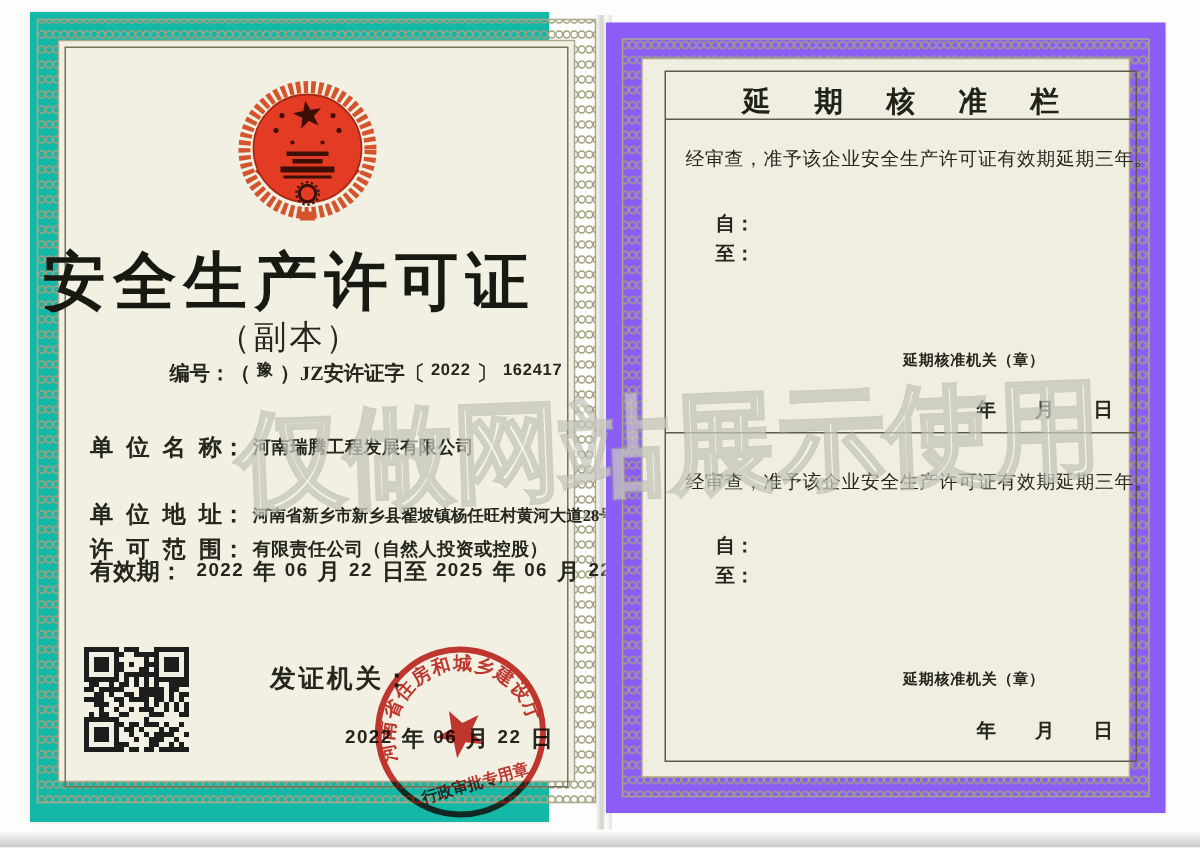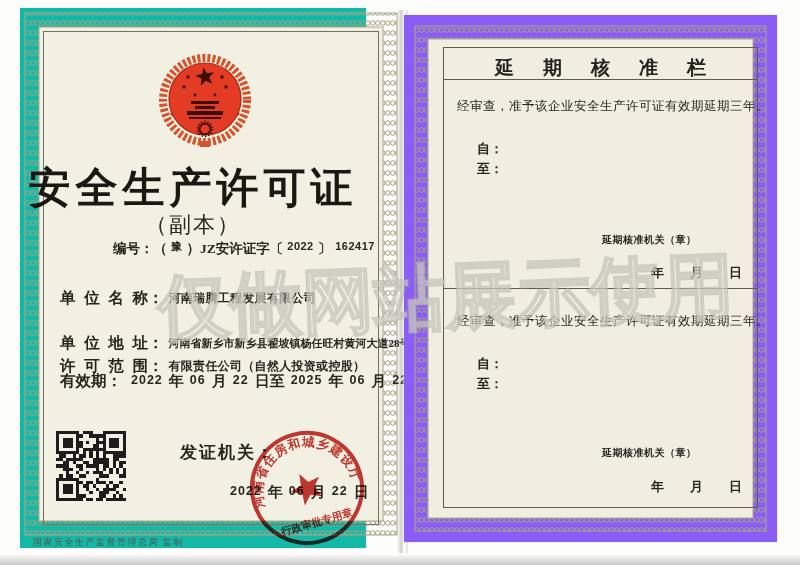--- a/index.html
+++ b/index.html
@@ -393,21 +393,20 @@
         <circle cx="60" cy="60" r="55" fill="none" stroke="#c3231c" stroke-width="4"></circle>
         <path id="sealArc" d="M16,78 A46,46 0 1,1 104,78" fill="none"></path>
         <text font-size="12.5" fill="#c3231c" font-weight="bold" letter-spacing="1" font-family="Liberation Serif, DejaVu Serif, serif">
           <textPath href="#sealArc" startOffset="50%" text-anchor="middle">河南省住房和城乡建设厅</textPath>
         </text>
         <polygon transform="rotate(-12 60 61)" fill="#c3231c" points="60,44 64.1,55.3 76.2,55.7 66.6,62.9 70,74.5 60,67.6 50,74.5 53.4,62.9 43.8,55.7 55.9,55.3"></polygon>
         <text x="60" y="99" text-anchor="middle" font-size="10.5" fill="#c3231c" font-weight="bold" font-family="Liberation Serif, DejaVu Serif, serif">行政审批专用章</text>
       </svg>
     </div>
 
-    <div class="page-footer">国家安全生产监督管理总局 监制</div>
   </div>
 
   <div class="gutter"></div>
 
   <div class="page page-right">
     <svg class="chain" width="373" height="527">
       <defs>
         <pattern id="chainB" width="10" height="10" patternUnits="userSpaceOnUse">
           <circle cx="2.8" cy="5" r="2.3" fill="none" stroke="#a2a080" stroke-width="1"></circle>
           <circle cx="7.8" cy="5" r="2.3" fill="none" stroke="#a2a080" stroke-width="1"></circle>

